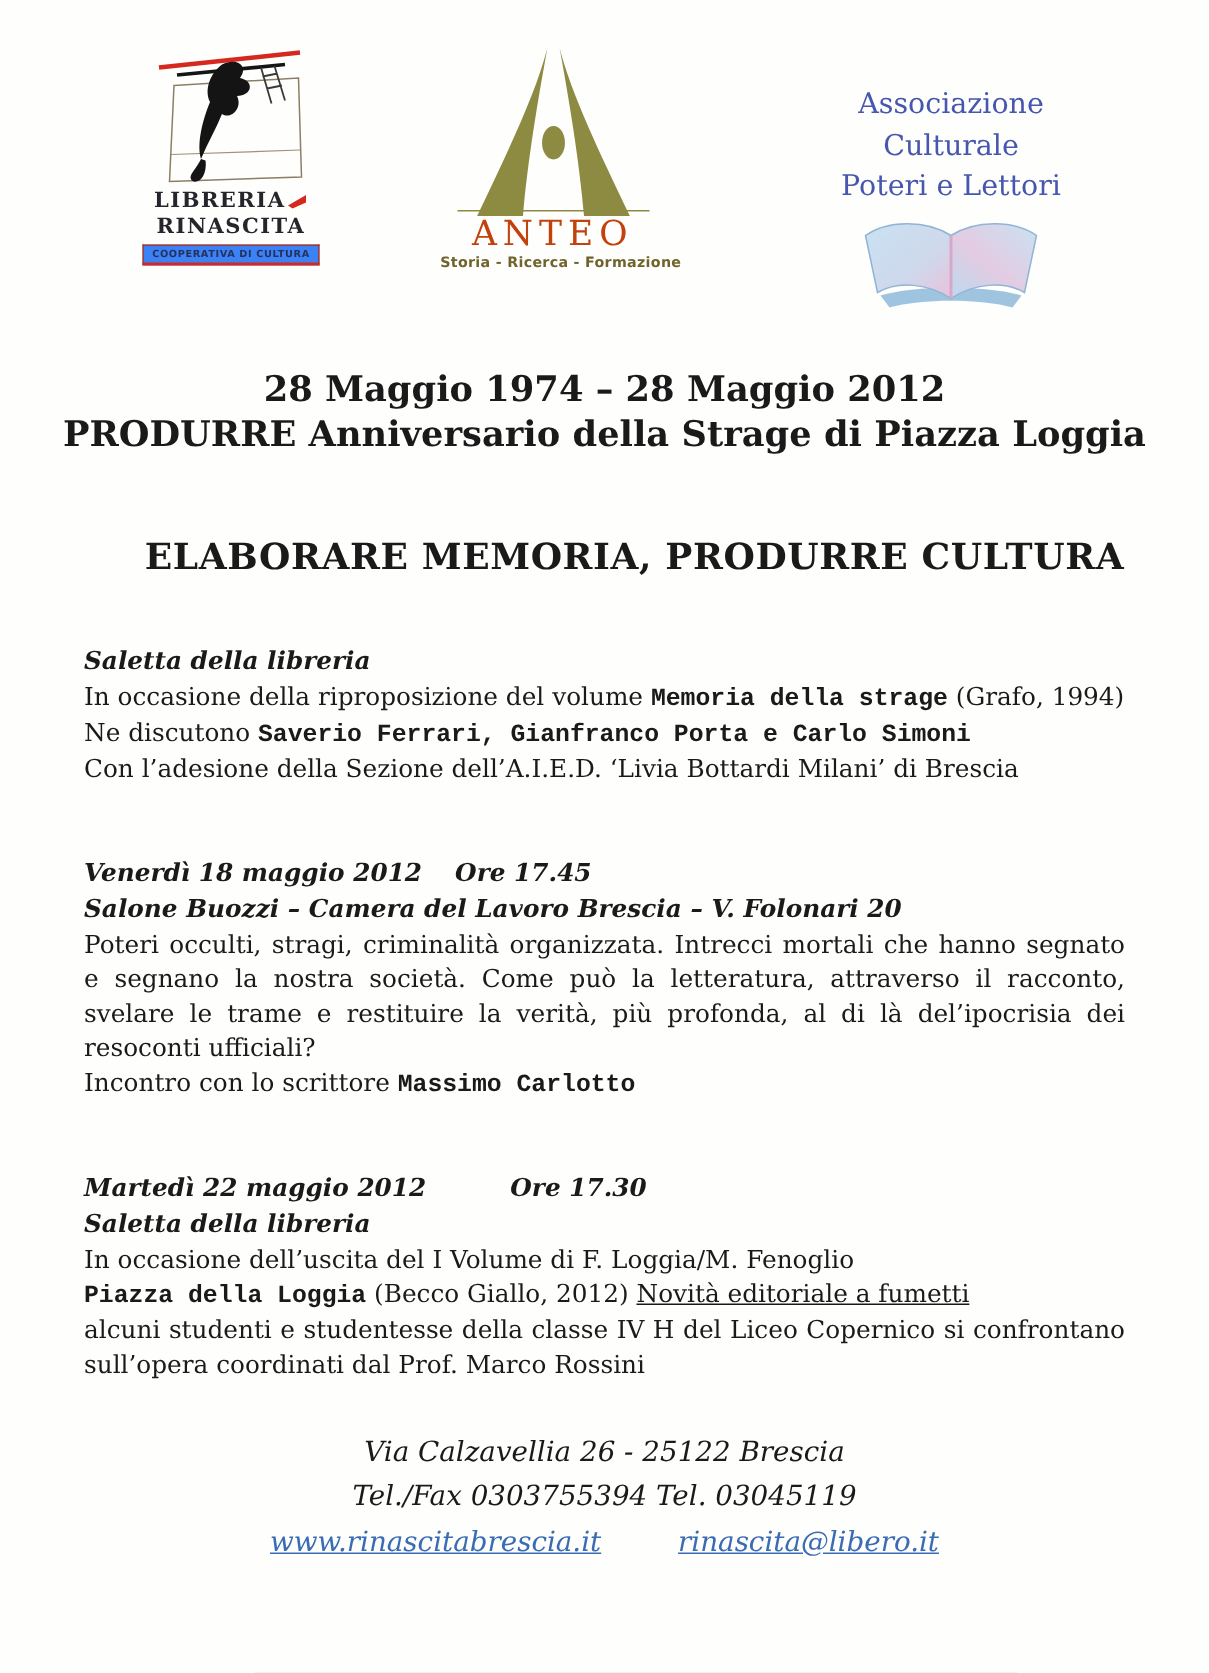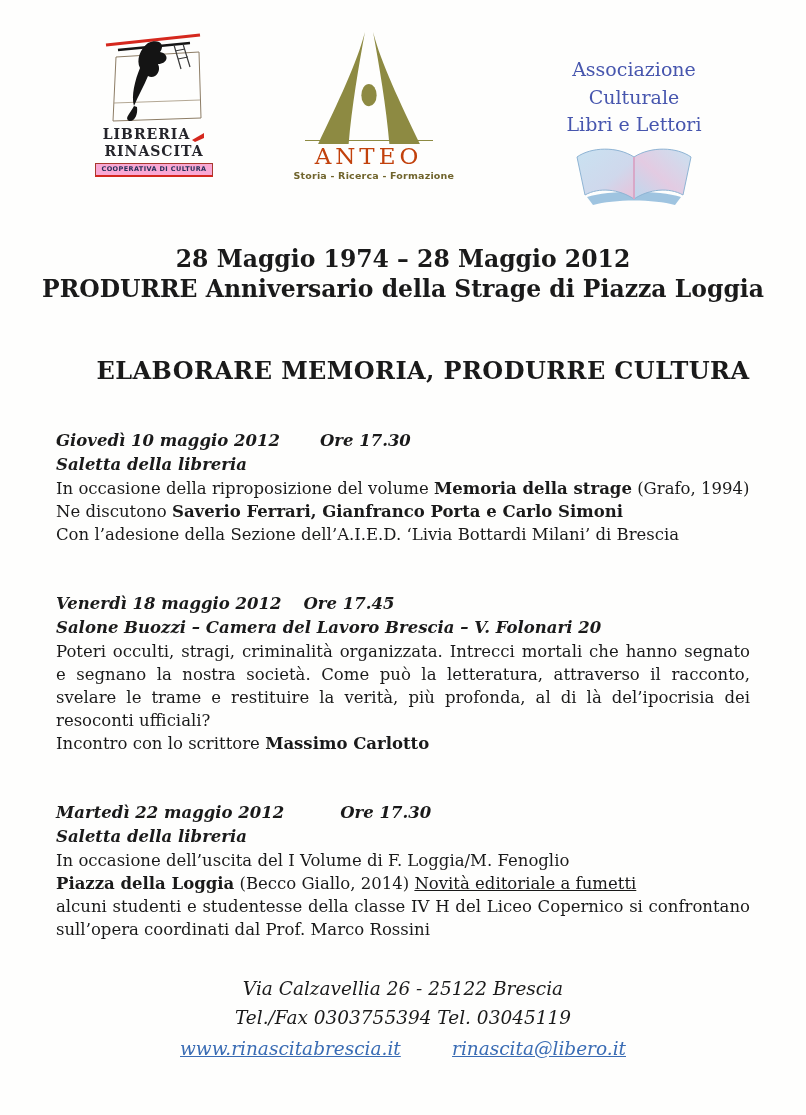--- a/index.html
+++ b/index.html
@@ -9,23 +9,23 @@
     font-family:"DejaVu Serif", serif; color:#1a1a1a;
     position:relative; overflow:hidden;
   }
   
   .logos { display:flex; justify-content:space-between; align-items:flex-start;
            padding:30px 62px 0 95px; height:190px; }
   .logo { text-align:center; }
   .logo-rinascita { width:118px; }
   .logo-rinascita svg.sketch { display:block; margin:0 auto; }
   .rin-name { font-weight:bold; font-size:14px; letter-spacing:1px; color:#25252b; line-height:1.2; white-space:nowrap; }
-  .rin-line1 { display:flex; align-items:flex-end; justify-content:center; gap:2px; }
+  .rin-line1 { display:flex; align-items:center; justify-content:center; gap:2px; }
   .rin-box { margin-top:3px; border:1px solid #a8392f; border-bottom:2px solid #d5281e;
-             background:#f9a8d4; font-family:"DejaVu Sans", sans-serif; font-weight:bold;
+             background:#3b82f6; font-family:"DejaVu Sans", sans-serif; font-weight:bold;
              font-size:6.5px; color:#27305a; letter-spacing:.4px; padding:1.5px 2px; white-space:nowrap; }
   .logo-anteo { width:150px; margin-top:2px; }
   .logo-anteo svg { display:block; margin:0 auto; }
   .anteo-name { width:128px; margin:-4px auto 0; border-top:1.5px solid #8d8a42;
                 padding-top:2px; font-size:23px; letter-spacing:4px; color:#c2410c; }
   .anteo-tag { margin-top:1px; font-family:"DejaVu Sans", sans-serif; font-weight:bold;
                font-size:9.5px; color:#70642c; letter-spacing:.2px; white-space:nowrap; }
   .logo-libri { width:220px; margin-top:26px; }
   .libri-line { font-size:19px; color:#4756ae; line-height:1.45; }
   .logo-libri svg { display:block; margin:4px auto 0; }
@@ -40,21 +40,21 @@
   .events { padding:0 56px; font-size:16.5px; }
   .event { margin-top:44px; }
   .event + .event { margin-top:46px; }
   .ev-head { font-weight:bold; font-style:italic; line-height:24px; }
   .ev-time.g1 { margin-left:40px; }
   .ev-time.g2 { margin-left:22px; }
   .ev-time.g3 { margin-left:56px; }
   .ev-venue { font-weight:bold; font-style:italic; line-height:24px; }
   .ev-line { line-height:23px; }
   .ev-line.justify { text-align:justify; }
-  .b { font-weight:bold; }
+  .b { font-weight:bold;font-family:Liberation Mono, monospace; }
   .u { text-decoration:underline;text-align:right; }
   
   .footer { margin-top:33px; text-align:center; font-style:italic; font-size:18.5px; line-height:29px; }
   .footer-links { width:446px; margin:2px auto 0; display:flex; justify-content:space-between; }
   .footer-links a { color:#3a6cb4; text-decoration:underline; font-style:italic; cursor:pointer; }
 </style>
 </head>
 <body>
 
 <div class="page">
@@ -88,21 +88,21 @@
         <path d="M0 110 C20 68 38 31 46 0 C40 33 33 74 30 110 Z" fill="#8d8a42"></path>
         <path d="M100 110 C80 68 62 31 54 0 C60 33 67 74 70 110 Z" fill="#8d8a42"></path>
         <ellipse cx="50" cy="62" rx="7.5" ry="11" fill="#8d8a42"></ellipse>
       </svg>
       <div class="anteo-name">ANTEO</div>
       <div class="anteo-tag">Storia - Ricerca - Formazione</div>
     </div>
 
     <div class="logo logo-libri">
       <div class="libri-line">Associazione Culturale</div>
-      <div class="libri-line">Libri e Lettori</div>
+      <div class="libri-line">Poteri e Lettori</div>
       <svg width="132" height="72" viewBox="0 0 130 72">
         <defs>
           <linearGradient id="pgL" x1="0" y1="0" x2="1" y2="1">
             <stop offset="0" stop-color="#c9e2f1"></stop>
               <stop offset="0.6" stop-color="#cfd8ec"></stop>
               <stop offset="1" stop-color="#e9c2da"></stop>
           </linearGradient>
           <linearGradient id="pgR" x1="1" y1="0" x2="0" y2="1">
             <stop offset="0" stop-color="#c9e2f1"></stop>
               <stop offset="0.55" stop-color="#e3cbe2"></stop>
@@ -120,23 +120,20 @@
   <div class="title-block">
     <div>28 Maggio 1974 – 28 Maggio 2012</div>
     <div>PRODURRE Anniversario della Strage di Piazza Loggia</div>
   </div>
 
   <div class="main-title">ELABORARE MEMORIA, PRODURRE CULTURA</div>
 
   <div class="events">
 
     <div class="event">
-      <div class="ev-head">
-        <span class="ev-date">Giovedì 10 maggio 2012</span><span class="ev-time g1">Ore 17.30</span>
-      </div>
       <div class="ev-venue">Saletta della libreria</div>
       <p class="ev-line"><span>In occasione della riproposizione del volume </span><span class="b">Memoria della strage</span><span> (Grafo, 1994)</span></p>
       <p class="ev-line"><span>Ne discutono </span><span class="b">Saverio Ferrari, Gianfranco Porta e Carlo Simoni</span></p>
       <p class="ev-line"><span>Con l’adesione della Sezione dell’A.I.E.D. ‘Livia Bottardi Milani’ di Brescia</span></p>
     </div>
 
     <div class="event">
       <div class="ev-head">
         <span class="ev-date">Venerdì 18 maggio 2012</span><span class="ev-time g2">Ore 17.45</span>
       </div>
@@ -144,21 +141,21 @@
       <p class="ev-line justify"><span>Poteri occulti, stragi, criminalità organizzata. Intrecci mortali che hanno segnato e segnano la nostra società. Come può la letteratura, attraverso il racconto, svelare le trame e restituire la verità, più profonda, al di là del’ipocrisia dei resoconti ufficiali?</span></p>
       <p class="ev-line"><span>Incontro con lo scrittore </span><span class="b">Massimo Carlotto</span></p>
     </div>
 
     <div class="event">
       <div class="ev-head">
         <span class="ev-date">Martedì 22 maggio 2012</span><span class="ev-time g3">Ore 17.30</span>
       </div>
       <div class="ev-venue">Saletta della libreria</div>
       <p class="ev-line"><span>In occasione dell’uscita del I Volume di F. Loggia/M. Fenoglio</span></p>
-      <p class="ev-line"><span class="b">Piazza della Loggia</span><span> (Becco Giallo, 2014) </span><span class="u">Novità editoriale a fumetti</span></p>
+      <p class="ev-line"><span class="b">Piazza della Loggia</span><span> (Becco Giallo, 2012) </span><span class="u">Novità editoriale a fumetti</span></p>
       <p class="ev-line justify"><span>alcuni studenti e studentesse della classe IV H del Liceo Copernico si confrontano sull’opera coordinati dal Prof. Marco Rossini</span></p>
     </div>
   </div>
 
   <div class="footer">
     <div>Via Calzavellia 26 - 25122 Brescia</div>
     <div>Tel./Fax 0303755394 Tel. 03045119</div>
     <div class="footer-links">
       <a>www.rinascitabrescia.it</a>
       <a>rinascita@libero.it</a>

